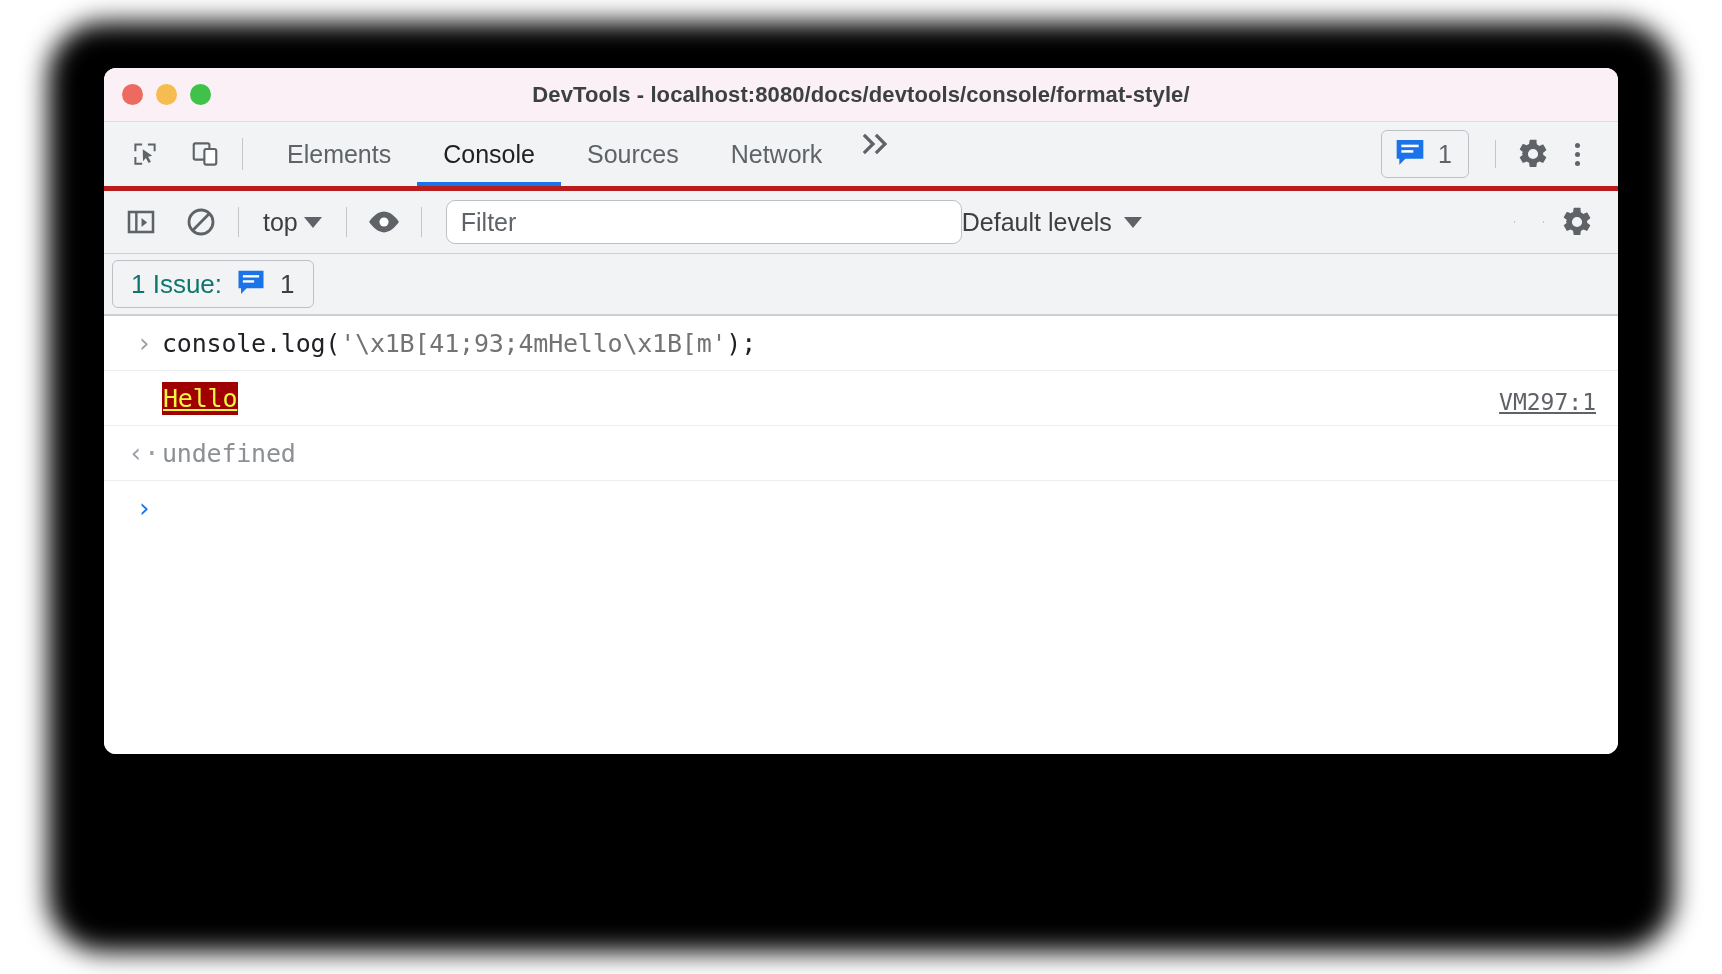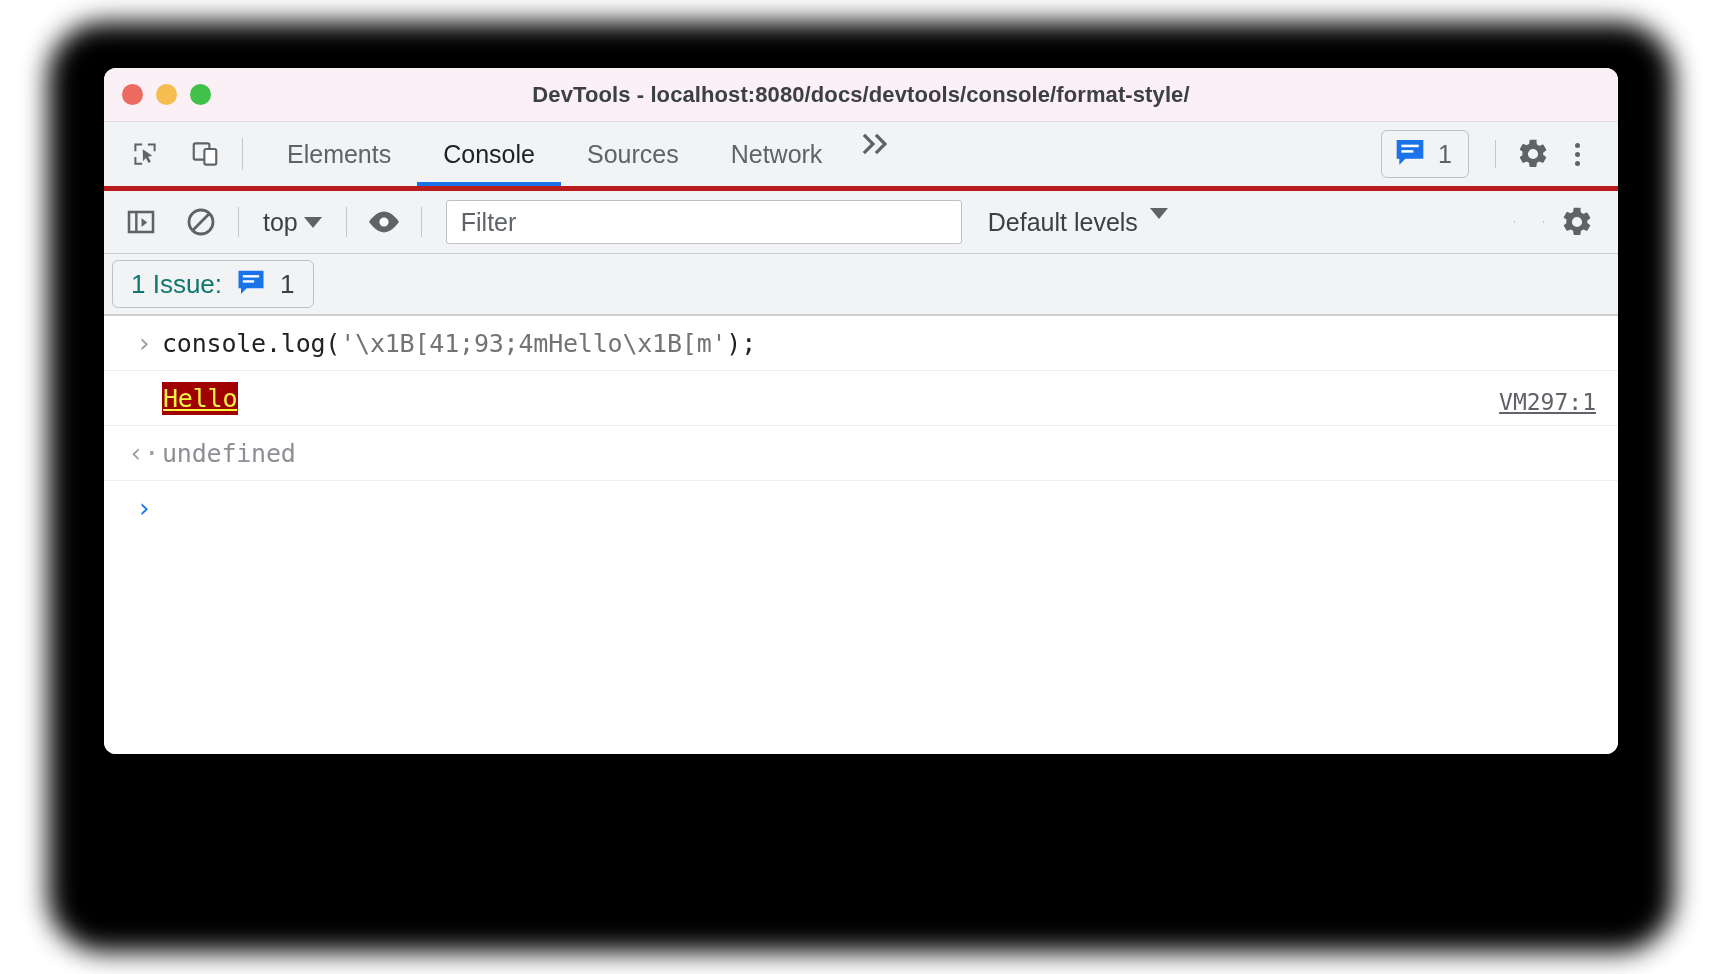--- a/index.html
+++ b/index.html
@@ -205,36 +205,36 @@
     border-right: 9px solid transparent;
     border-top: 11px solid #5f6368;
   }
   .filter-input {
     flex: 0 0 auto;
     width: 516px;
     height: 44px;
     margin-left: 6px;
     background: #ffffff;
     border: 1px solid #bdc1c6;
-    border-radius: 3px;
+    border-radius: 9px;
     display: flex;
     align-items: center;
     padding: 0 14px;
     box-sizing: border-box;
   }
   .filter-input span {
     font-size: 25px;
     color: #5f6368;
   }
   .levels {
     display: flex;
+    align-items: center;
     gap: 12px;
     font-size: 25px;
     color: #3c4043;
-    margin-left: 26px;
     cursor: pointer;
     white-space: nowrap;
   }
   .ct-right {
     margin-left: auto;
     display: flex;
     align-items: center;
     padding-right: 22px;
   }
 

